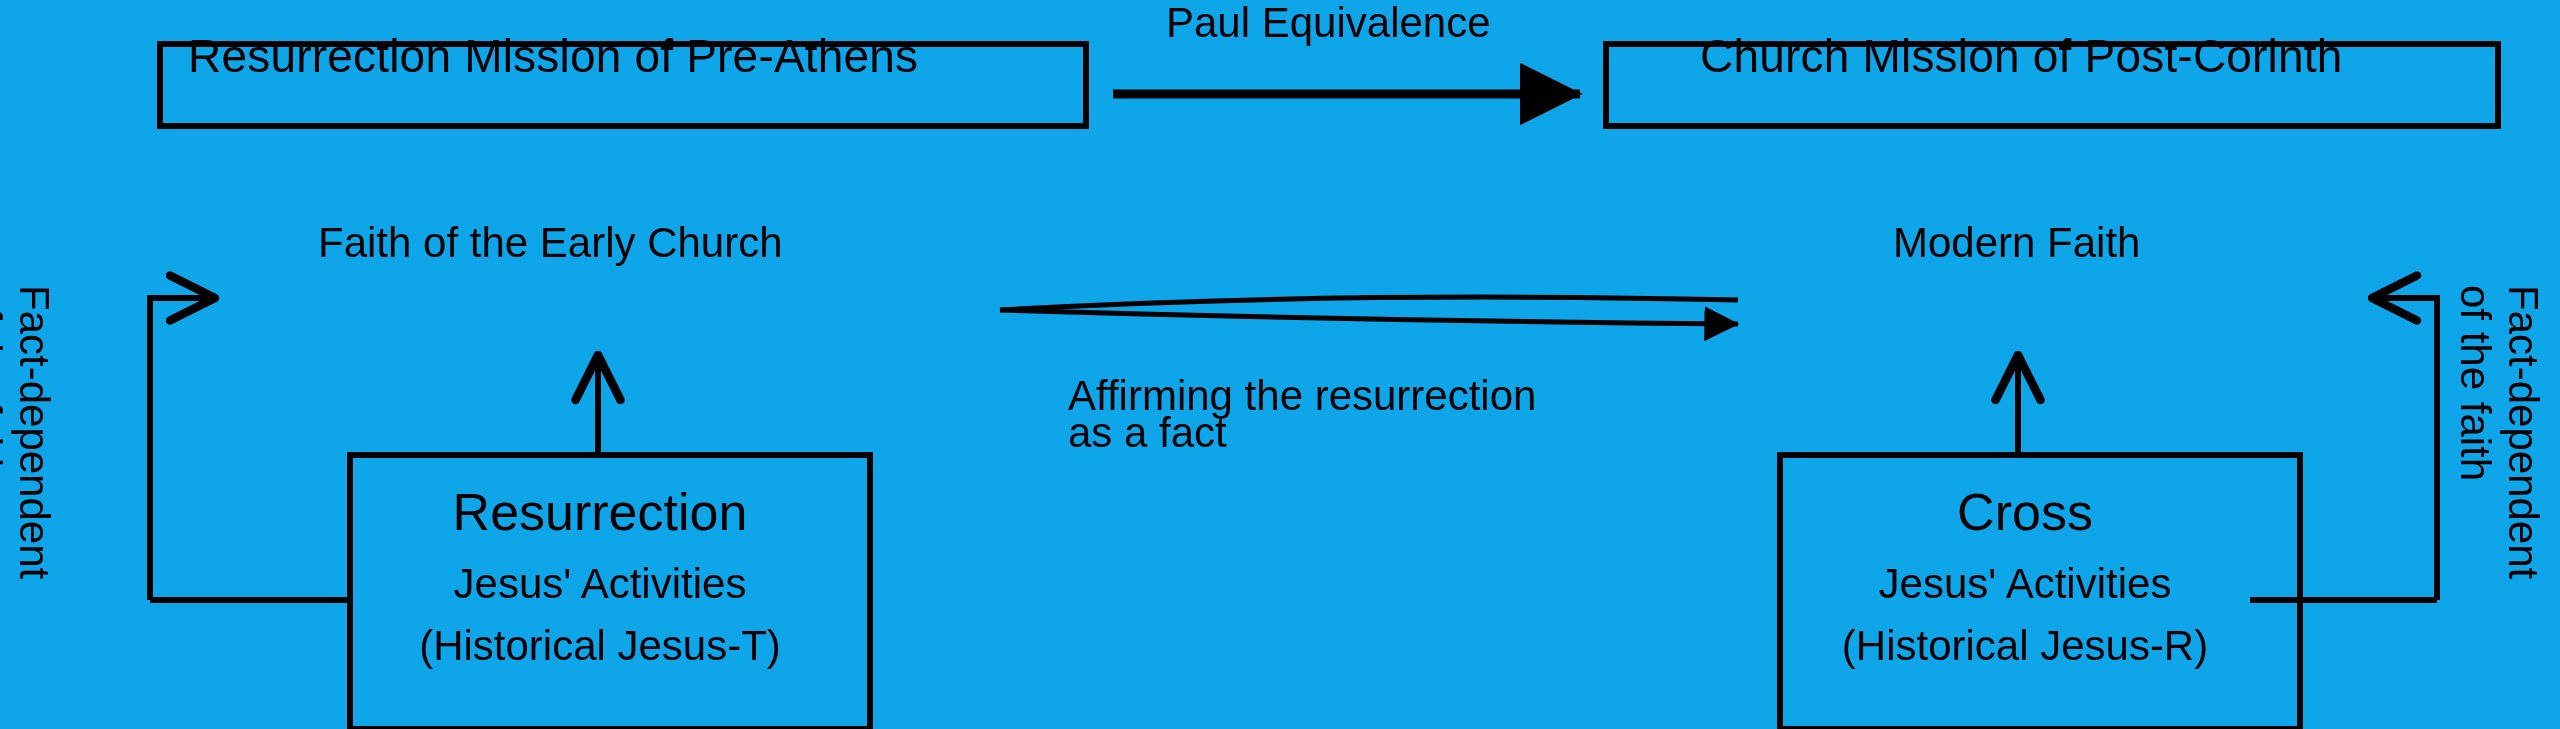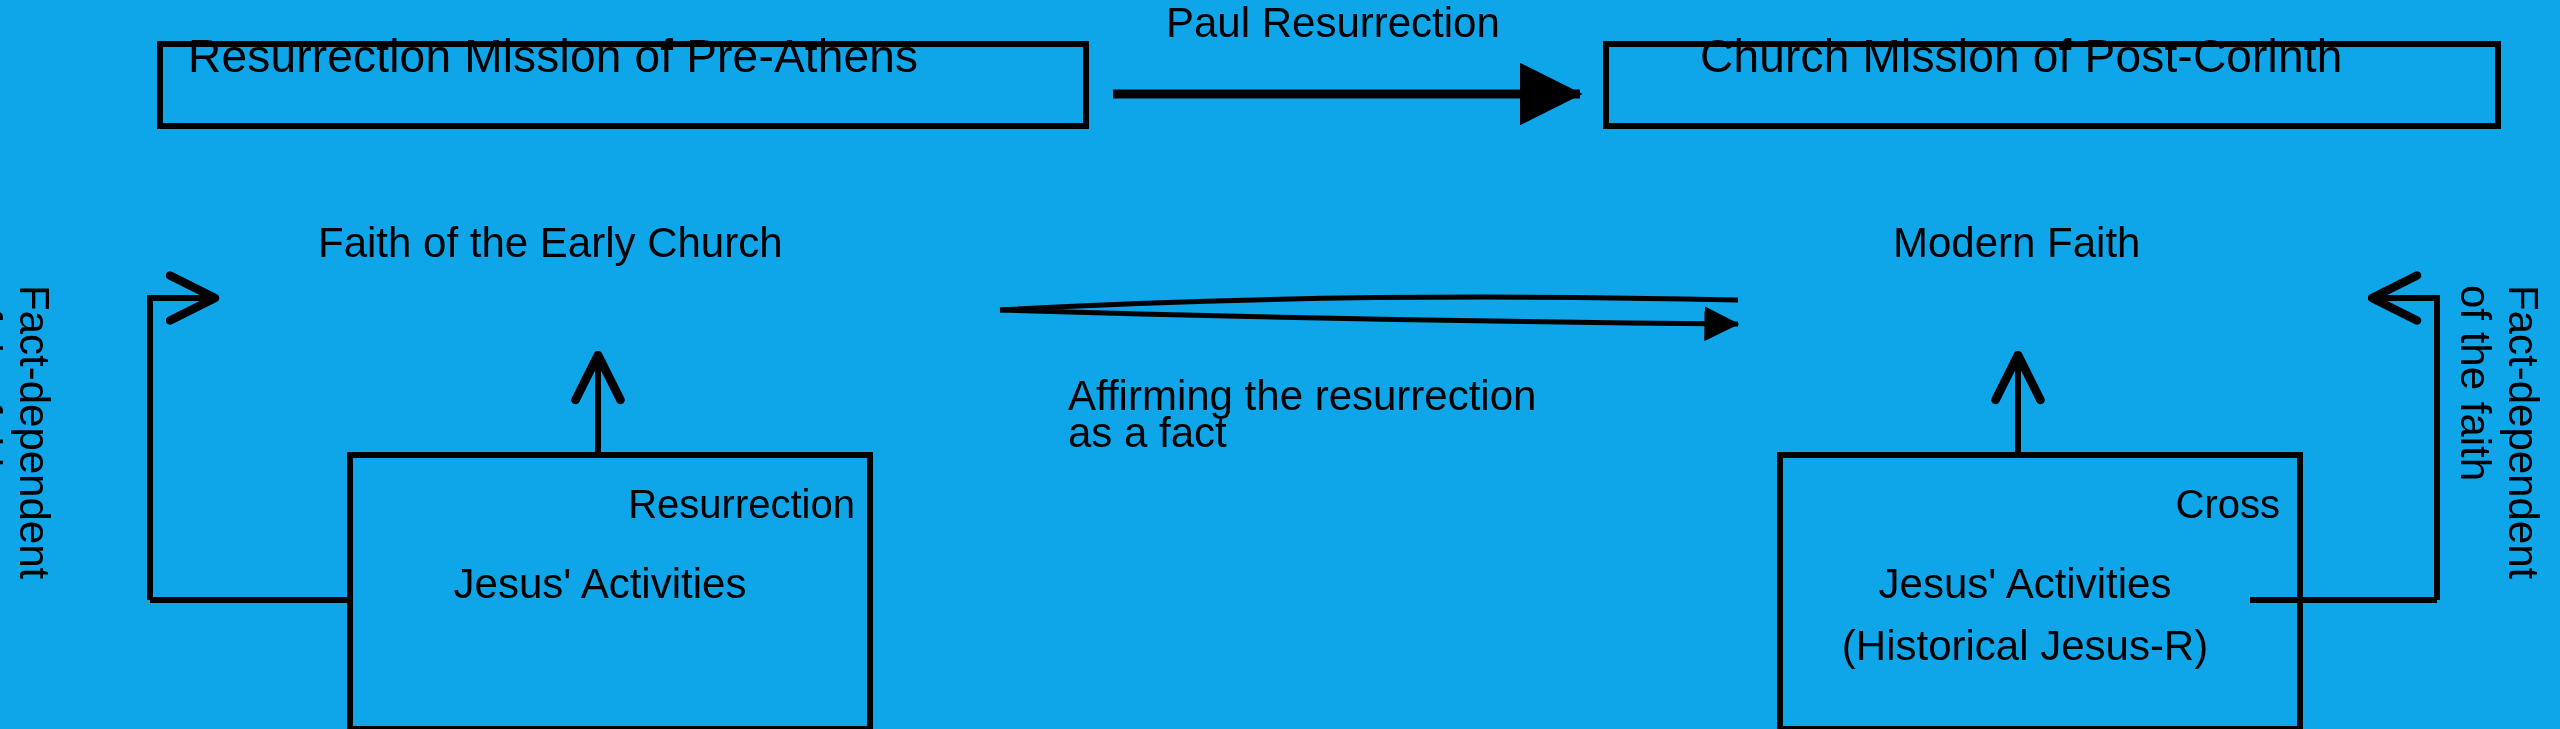--- a/index.html
+++ b/index.html
@@ -54,22 +54,22 @@
   #cross-proposition-faith        { left: 1737px; top: 270px; }
 
   
   .affirming-line { font-size: 42px; }
   #affirming-line-1 { left: 1068px; top: 375px; }
   #affirming-line-2 { left: 1068px; top: 412px; }
 
   
   .bottombox-title {
     position: absolute;
-    font-size: 40px;
-    text-align: right;
+    font-size: 52px;
+    text-align: center;
     white-space: nowrap;
   }
   .bottombox-sub {
     position: absolute;
     font-size: 42px;
     text-align: center;
     white-space: nowrap;
     margin-top: 14px;
   }
   #bb-left-l1  { left: 345px;  top: 482px; width: 510px; }
@@ -125,34 +125,35 @@
     <line x1="2018" y1="455" x2="2018" y2="355" stroke="#000" stroke-width="6" marker-end="url(#open-arrow)"></line>
 
     <path d="M 1000 310 Q 1330 291 1738 300" fill="none" stroke="#000" stroke-width="5"></path>
     <path d="M 1000 310 Q 1330 320 1738 324" fill="none" stroke="#000" stroke-width="5" marker-end="url(#solid-arrow)"></path>
   </svg>
 
   <div class="txt topbox-label" id="topbox-left-label">Resurrection Mission of Pre-Athens</div>
 
   <div class="txt topbox-label" id="topbox-right-label">Church Mission of Post-Corinth</div>
 
-  <div class="txt" id="paul-equivalence-label">Paul Resurrection</div>
+  <div class="txt" id="paul-equivalence-label">Paul Equivalence</div>
 
   <div class="txt group-heading" id="modern-faith-heading">Modern Faith</div>
 
   <div class="txt group-heading" id="early-church-heading">Faith of the Early Church</div>
 
 
 
   <div class="txt affirming-line" id="affirming-line-1">Affirming the resurrection</div>
 
   <div class="txt affirming-line" id="affirming-line-2">as a fact</div>
 
   <div class="bottombox-title" id="bb-left-l1">Resurrection</div>
   <div class="bottombox-sub" id="bb-left-l2">Jesus' Activities</div>
+  <div class="bottombox-sub" id="bb-left-l3">(Historical Jesus-T)</div>
 
   <div class="bottombox-title" id="bb-right-l1">Cross</div>
   <div class="bottombox-sub" id="bb-right-l2">Jesus' Activities</div>
   <div class="bottombox-sub" id="bb-right-l3">(Historical Jesus-R)</div>
 
   <div class="vlabel" id="vl-left-1">Fact-dependent</div>
   <div class="vlabel" id="vl-left-2">of the faith</div>
 
   <div class="vlabel" id="vl-right-1">Fact-dependent</div>
   <div class="vlabel" id="vl-right-2">of the faith</div>

